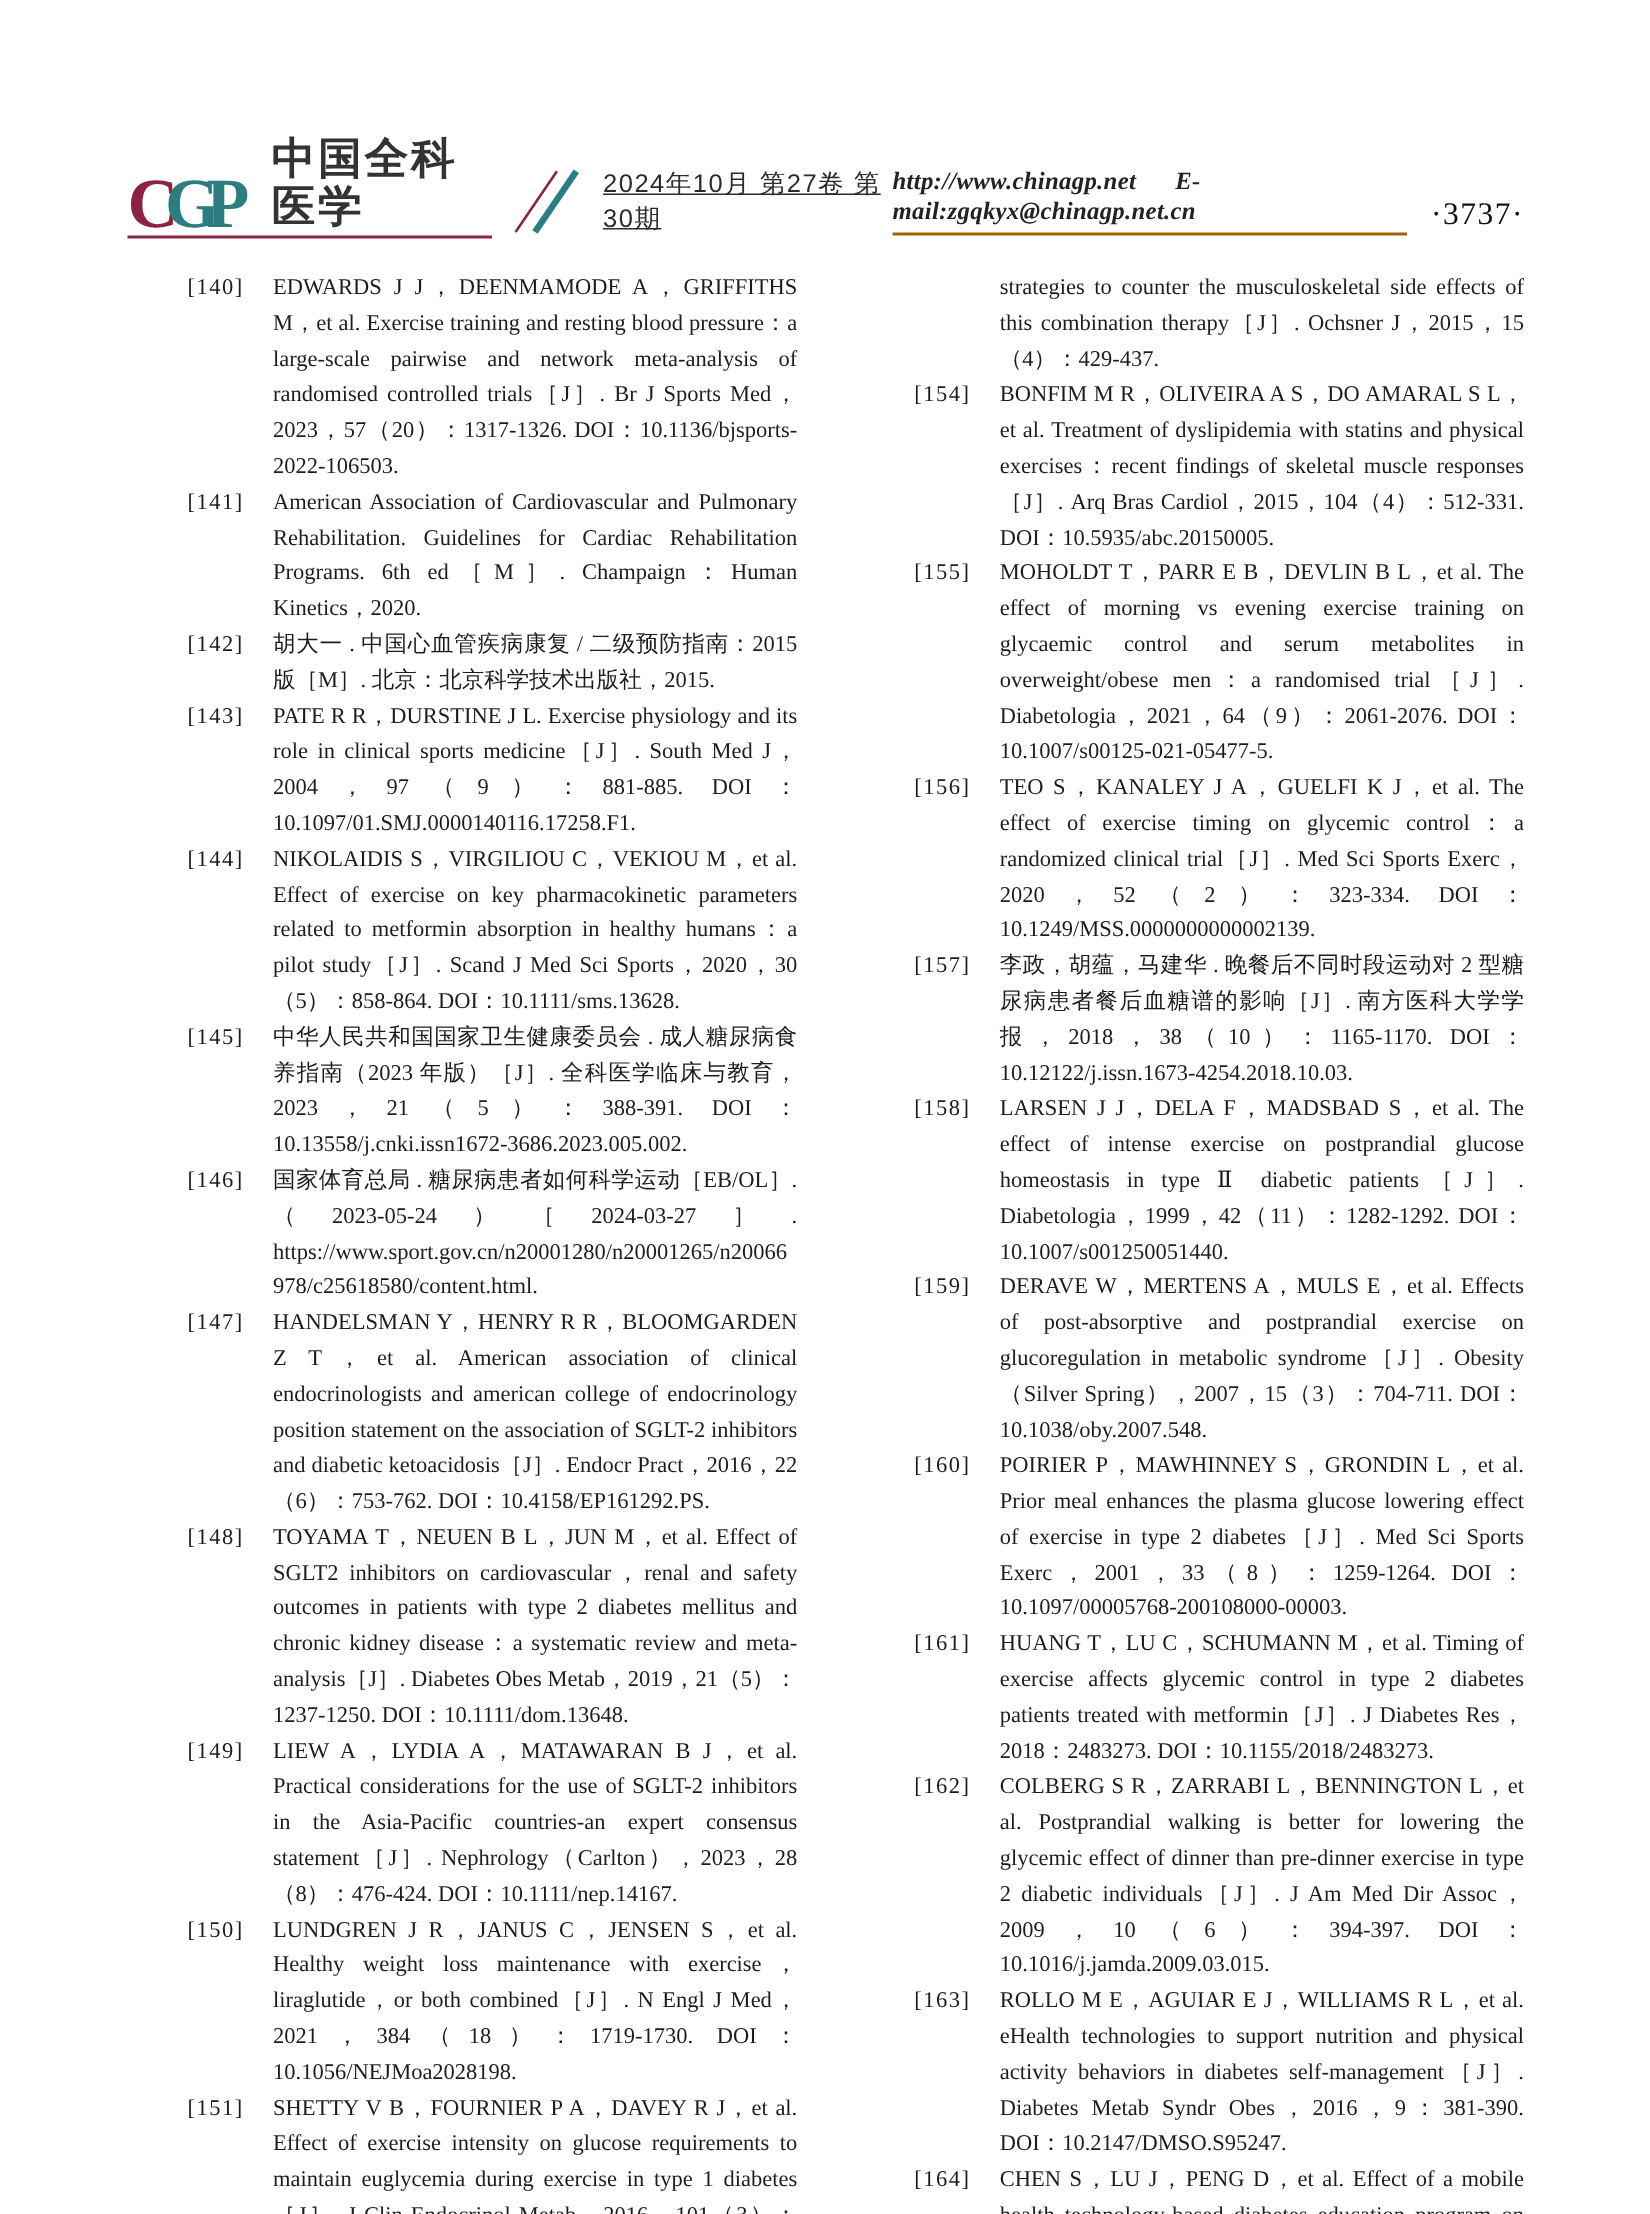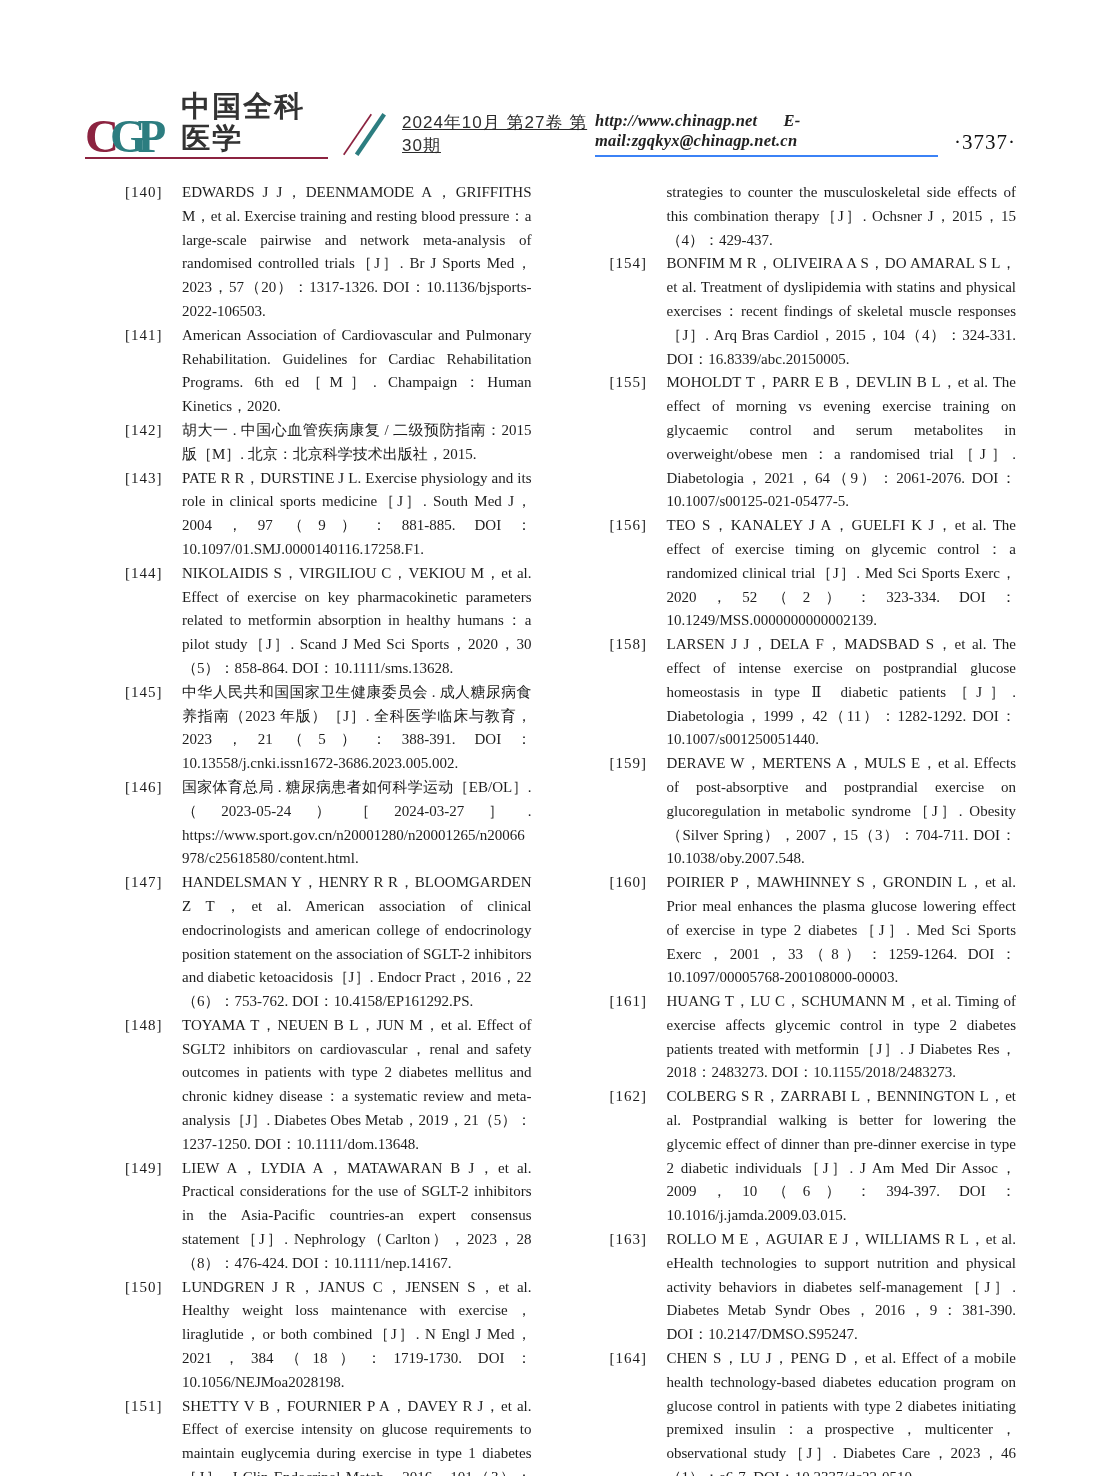--- a/index.html
+++ b/index.html
@@ -34,21 +34,21 @@
   }
   .slash-divider { margin: 0 10px 0 14px; display: block; }
   .issue-info {
     font-family: "Liberation Sans", sans-serif;
     font-size: 17px; font-weight: 500; color: #2b2b2b;
     padding-bottom: 2px; letter-spacing: 1px; text-decoration: underline;
   }
   .header-right { display: flex; align-items: flex-end; gap: 16px; padding-bottom: 2px; }
   .site-email {
     font-style: italic; font-weight: 600; font-size: 16.5px; color: #222;
-    border-bottom: 2px solid #3b82f6; padding-bottom: 4px; letter-spacing: 0.2px;
+    border-bottom: 2px solid #a16207; padding-bottom: 4px; letter-spacing: 0.2px;
   }
   .site-email .sep { display: inline-block; width: 26px; }
   .page-no { font-size: 21px; color: #111; padding-bottom: 2px; letter-spacing: 1px; text-align: center; }
 
   
   .columns { display: flex; gap: 38px; margin-top: 22px; }
   .col { width: 447px; }
   .ref { display: flex; margin-left: 40px; }
   .ref-num {
     flex: none; width: 57px;
@@ -157,33 +157,37 @@
 
     <div class="col">
 
         <div class="ref">
           <span class="ref-num"></span>
           <span class="ref-body">strategies to counter the musculoskeletal side effects of this combination therapy［J］. Ochsner J，2015，15（4）：429-437.</span>
         </div>
 
         <div class="ref">
           <span class="ref-num">[154]</span>
-          <span class="ref-body">BONFIM M R，OLIVEIRA A S，DO AMARAL S L，et al. Treatment of dyslipidemia with statins and physical exercises：recent findings of skeletal muscle responses［J］. Arq Bras Cardiol，2015，104（4）：324-331. DOI：16.8339/abc.20150005.</span>
+          <span class="ref-body">BONFIM M R，OLIVEIRA A S，DO AMARAL S L，et al. Treatment of dyslipidemia with statins and physical exercises：recent findings of skeletal muscle responses［J］. Arq Bras Cardiol，2015，104（4）：512-331. DOI：10.5935/abc.20150005.</span>
         </div>
 
         <div class="ref">
           <span class="ref-num">[155]</span>
           <span class="ref-body">MOHOLDT T，PARR E B，DEVLIN B L，et al. The effect of morning vs evening exercise training on glycaemic control and serum metabolites in overweight/obese men：a randomised trial［J］. Diabetologia，2021，64（9）：2061-2076. DOI：10.1007/s00125-021-05477-5.</span>
         </div>
 
         <div class="ref">
           <span class="ref-num">[156]</span>
           <span class="ref-body">TEO S，KANALEY J A，GUELFI K J，et al. The effect of exercise timing on glycemic control：a randomized clinical trial［J］. Med Sci Sports Exerc，2020，52（2）：323-334. DOI：10.1249/MSS.0000000000002139.</span>
         </div>
 
+        <div class="ref">
+          <span class="ref-num">[157]</span>
+          <span class="ref-body">李政，胡蕴，马建华 . 晚餐后不同时段运动对 2 型糖尿病患者餐后血糖谱的影响［J］. 南方医科大学学报，2018，38（10）：1165-1170. DOI：10.12122/j.issn.1673-4254.2018.10.03.</span>
+        </div>
 
         <div class="ref">
           <span class="ref-num">[158]</span>
           <span class="ref-body">LARSEN J J，DELA F，MADSBAD S，et al. The effect of intense exercise on postprandial glucose homeostasis in type Ⅱ diabetic patients［J］. Diabetologia，1999，42（11）：1282-1292. DOI：10.1007/s001250051440.</span>
         </div>
 
         <div class="ref">
           <span class="ref-num">[159]</span>
           <span class="ref-body">DERAVE W，MERTENS A，MULS E，et al. Effects of post-absorptive and postprandial exercise on glucoregulation in metabolic syndrome［J］. Obesity（Silver Spring），2007，15（3）：704-711. DOI：10.1038/oby.2007.548.</span>
         </div>

